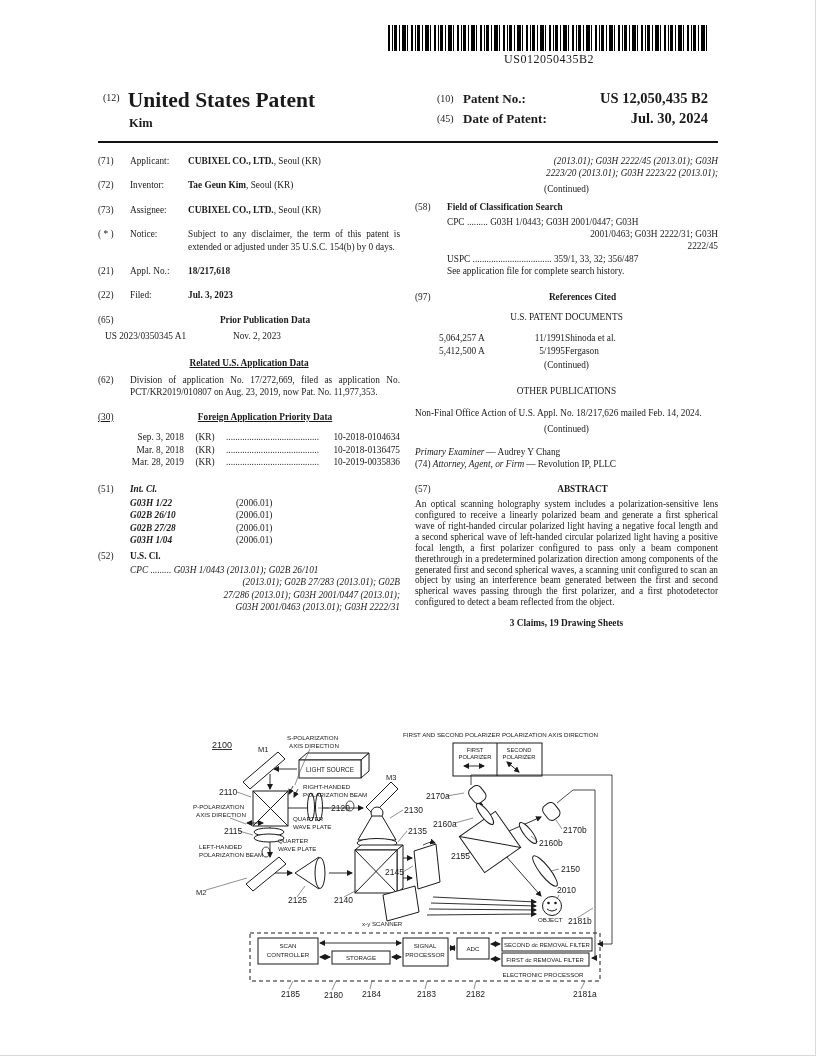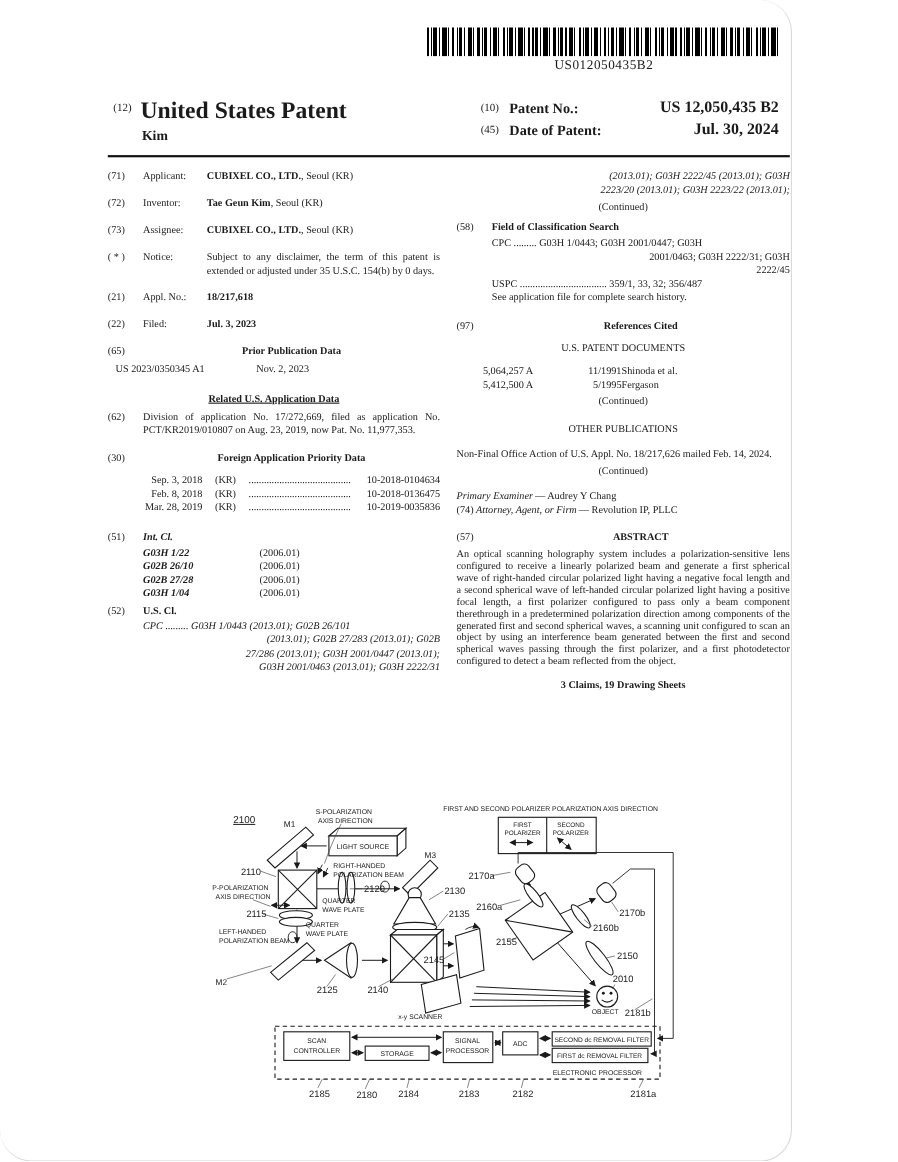--- a/index.html
+++ b/index.html
@@ -1,18 +1,18 @@
 <!DOCTYPE html>
 <html><head>
 <meta charset="utf-8">
 <style>
   html,body{margin:0;padding:0;background:#fff;}
-  .page{position:relative;width:720px;height:1056px;background:#fff;overflow:hidden;
+  .page{position:relative;width:816px;height:1056px;background:#fff;overflow:hidden;
         font-family:"Liberation Serif",serif;color:#1a1a1a;
-        border-right:1px solid #d9d9d9;border-bottom:1px solid #d9d9d9;box-sizing:border-box;border-radius:29px;}
+        border-right:1px solid #d9d9d9;border-bottom:1px solid #d9d9d9;box-sizing:border-box;}
   
   .barcode{position:absolute;left:388px;top:25px;width:322px;}
   .bars{height:26px;background:repeating-linear-gradient(90deg,
       #000 0 2px,#fff 2px 4px,#000 4px 5px,#fff 5px 6px,#000 6px 9px,#fff 9px 11px,
       #000 11px 12px,#fff 12px 14px,#000 14px 18px,#fff 18px 19px,#000 19px 20px,#fff 20px 23px);}
   .bc-text{text-align:center;font-size:12px;margin-top:1px;letter-spacing:.5px;}
   .hdr-left{position:absolute;left:103px;top:88px;width:300px;}
   .hdr-left .code{font-size:10px;vertical-align:6px;}
   .hdr-left .title{font-size:21.5px;font-weight:bold;margin-left:4px;}
   .hdr-left .surname{font-size:12.5px;font-weight:bold;margin-left:26px;margin-top:3px;}
@@ -136,34 +136,34 @@
     </div>
     <div class="pubrow" style="margin-bottom:14px;">
       <span class="pn">US 2023/0350345 A1</span>
       <span>Nov. 2, 2023</span>
     </div>
     <div class="b ctr" style="margin-bottom:5px;text-decoration:underline;">Related U.S. Application Data</div>
     <div class="sec">
       <div class="code2">(62)</div>
       <div class="body2 just">Division of application No. 17/272,669, filed as application No. PCT/KR2019/010807 on Aug. 23, 2019, now Pat. No. 11,977,353.</div>
     </div>
-    <div class="sec" style="margin-bottom:8px;">
+    <div class="sec" style="margin-bottom:8px;text-decoration:underline;">
       <div class="code2">(30)</div>
       <div class="body2 b ctr">Foreign Application Priority Data</div>
     </div>
     <div style="margin-bottom:14px;">
 
     <div class="fp-row">
         <span class="fp-date">Sep. 3, 2018</span>
         <span class="fp-cc">(KR)</span>
         <span class="fp-dots">........................................</span>
         <span class="fp-num">10-2018-0104634</span>
       </div>
         <div class="fp-row">
-        <span class="fp-date">Feb. 8, 2018</span>
+        <span class="fp-date">Mar. 8, 2018</span>
         <span class="fp-cc">(KR)</span>
         <span class="fp-dots">........................................</span>
         <span class="fp-num">10-2018-0136475</span>
       </div>
         <div class="fp-row">
         <span class="fp-date">Mar. 28, 2019</span>
         <span class="fp-cc">(KR)</span>
         <span class="fp-dots">........................................</span>
         <span class="fp-num">10-2019-0035836</span>
       </div>

